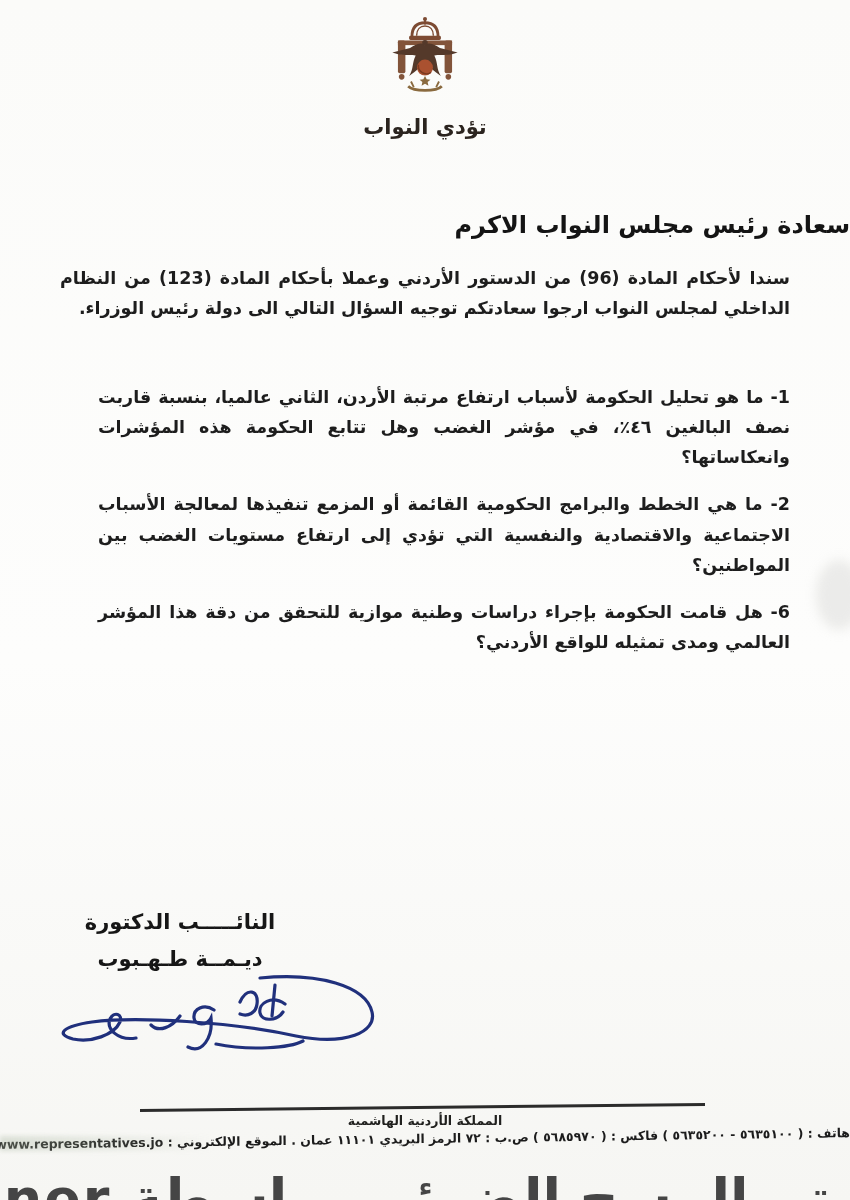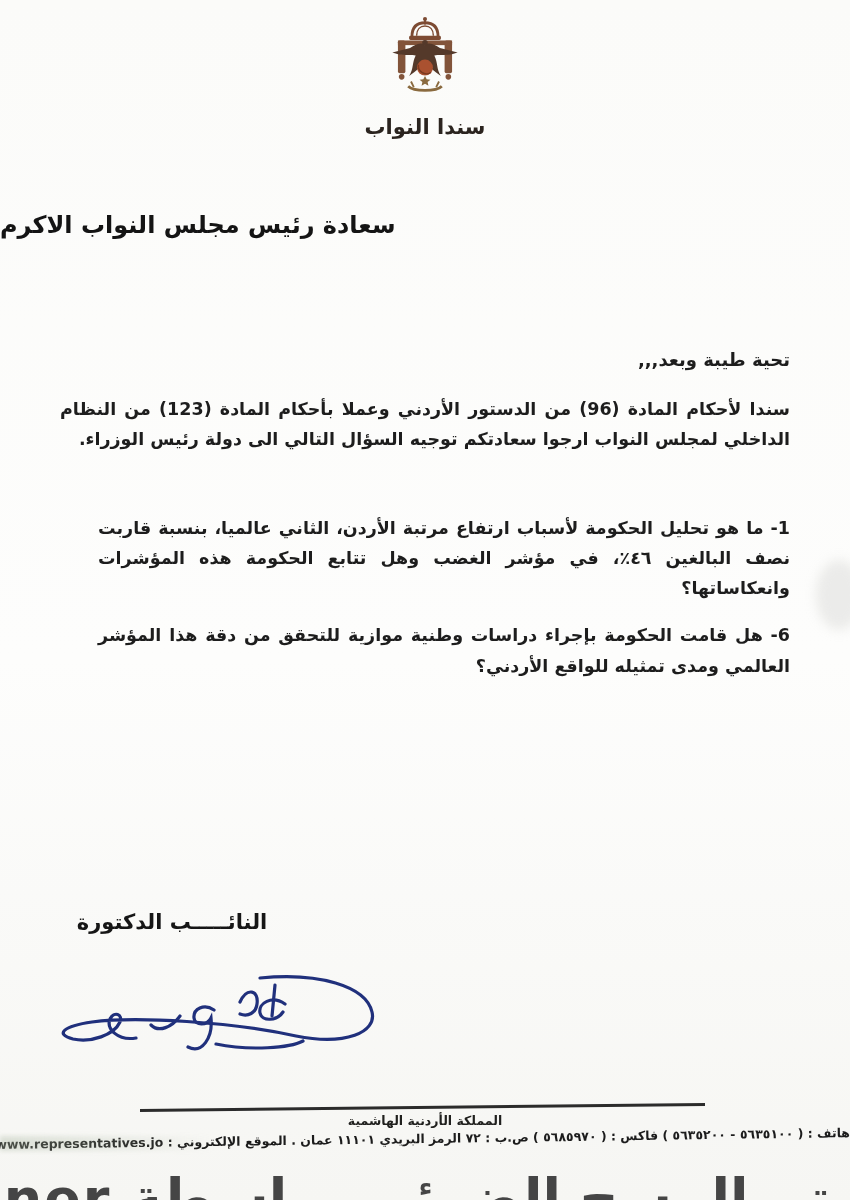--- a/index.html
+++ b/index.html
@@ -10,38 +10,38 @@
     color:#1d1d1d;
   }
   
   .header { text-align:center; padding-top:14px; }
   .emblem-caption {
     margin-top:3px; font-size:21px; font-weight:bold; color:#2b241f;
     letter-spacing:-0.5px; direction:rtl;
   }
   
   .title {
-    margin-top:72px; text-align:left; font-size:24px; font-weight:bold;
+    margin-top:72px; text-align:right; font-size:24px; font-weight:bold;
     direction:rtl; color:#141414;
   }
   
   .letter { direction:rtl; padding:0 60px; }
   .greeting { margin-top:110px; font-size:18px; font-weight:bold; }
   .intro {
     margin-top:24px; font-size:17.5px; font-weight:bold; line-height:1.72;
     text-align:justify;
   }
   .questions { margin-top:59px; padding-left:38px; }
   .questions p {
     margin:0 0 17px 0; font-size:17.5px; font-weight:bold; line-height:1.72;
     text-align:justify;
   }
   
   .signature {
-    position:absolute; top:910px; left:52px; width:240px; text-align:center;
+    position:absolute; top:910px; left:60px; width:240px; text-align:center;
     direction:rtl; font-weight:bold; color:#161616; z-index:2;
   }
   .signature .sig-line1 { font-size:21px; }
   .signature .sig-line2 { font-size:21px; margin-top:13px; }
   .sig-ink { position:absolute; left:28px; top:972px; z-index:1; }
   
   .footer-divider {
     position:absolute; top:1106px; left:140px; width:565px; height:2.5px;
     background:#2b2b2b; transform:rotate(-0.6deg);
   }
@@ -108,36 +108,37 @@
       <g>
         <circle cx="60" cy="57" r="8.5" fill="#aa5130"></circle>
         <path d="M53,54 a8.5,8.5 0 0 0 13.5,8" fill="none" stroke="#7a3a20" stroke-width="1.5"></path>
       </g>
       <g>
         <path d="M42,77 C48,83 72,83 78,77" fill="none" stroke="#8a6a3f" stroke-width="3"></path>
         <path d="M45,72 l3,6 M75,72 l-3,6" stroke="#8a6a3f" stroke-width="2"></path>
         <path d="M60,66 l1.8,3.6 4,0.4 -3,2.6 0.9,3.9 -3.7,-2 -3.7,2 0.9,-3.9 -3,-2.6 4,-0.4 Z" fill="#8a6a3f"></path>
       </g>
     </svg>
-    <div class="emblem-caption">سندا النواب</div>
+    <div class="emblem-caption">تؤدي النواب</div>
   </div>
 
   <div class="title">سعادة رئيس مجلس النواب الاكرم</div>
 
   <div class="letter">
-    <div class="greeting">تحية طيبة وبعد,,,</div>
     <p class="intro">سندا لأحكام المادة (96) من الدستور الأردني وعملا بأحكام المادة (123) من النظام الداخلي لمجلس النواب ارجوا سعادتكم توجيه السؤال التالي الى دولة رئيس الوزراء.</p>
     <div class="questions">
       <p>1- ما هو تحليل الحكومة لأسباب ارتفاع مرتبة الأردن، الثاني عالميا، بنسبة قاربت نصف البالغين ٤٦٪، في مؤشر الغضب وهل تتابع الحكومة هذه المؤشرات وانعكاساتها؟</p>
+      <p>2- ما هي الخطط والبرامج الحكومية القائمة أو المزمع تنفيذها لمعالجة الأسباب الاجتماعية والاقتصادية والنفسية التي تؤدي إلى ارتفاع مستويات الغضب بين المواطنين؟</p>
       <p>6- هل قامت الحكومة بإجراء دراسات وطنية موازية للتحقق من دقة هذا المؤشر العالمي ومدى تمثيله للواقع الأردني؟</p>
     </div>
   </div>
 
   <div class="signature">
     <div class="sig-line1">النائـــــب الدكتورة</div>
+    <div class="sig-line2">ديـمــة طـهـبوب</div>
   </div>
 
   <svg class="sig-ink" width="380" height="120" viewBox="0 0 380 120">
     <g fill="none" stroke="#20307c" stroke-width="3.2" stroke-linecap="round">
       <path d="M232,6 C290,0 338,14 344,40 C349,60 318,74 268,64 C205,50 108,44 64,50
                C36,54 26,62 45,67 C63,71 86,63 92,50 C95,42 86,39 82,47 C78,57 90,69 108,66"></path>
       <path d="M212,30 c 7,-15 19,-12 17,2 c -1,9 -9,13 -17,10"></path>
       <path d="M247,13 l -3,31"></path>
       <path d="M257,32 c -13,-9 -27,-1 -25,9 c 2,9 17,8 23,-1"></path>
       <path d="M186,38 c -10,-7 -21,-1 -20,8 c 1,8 13,8 17,0 c 2,20 -9,36 -23,29"></path>

